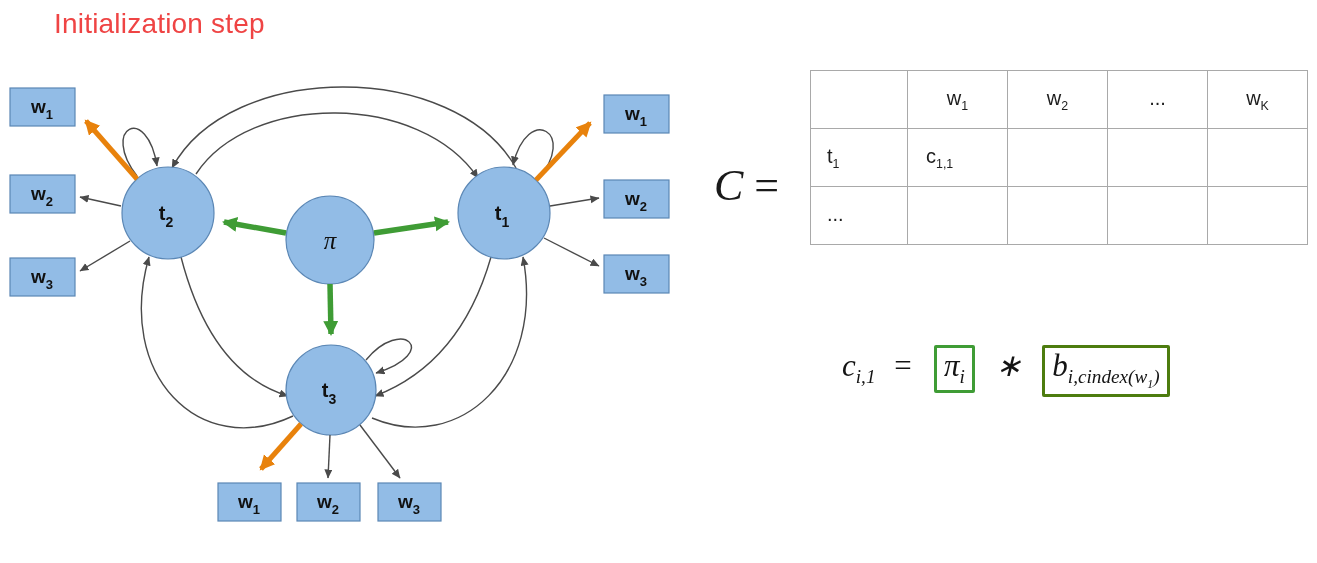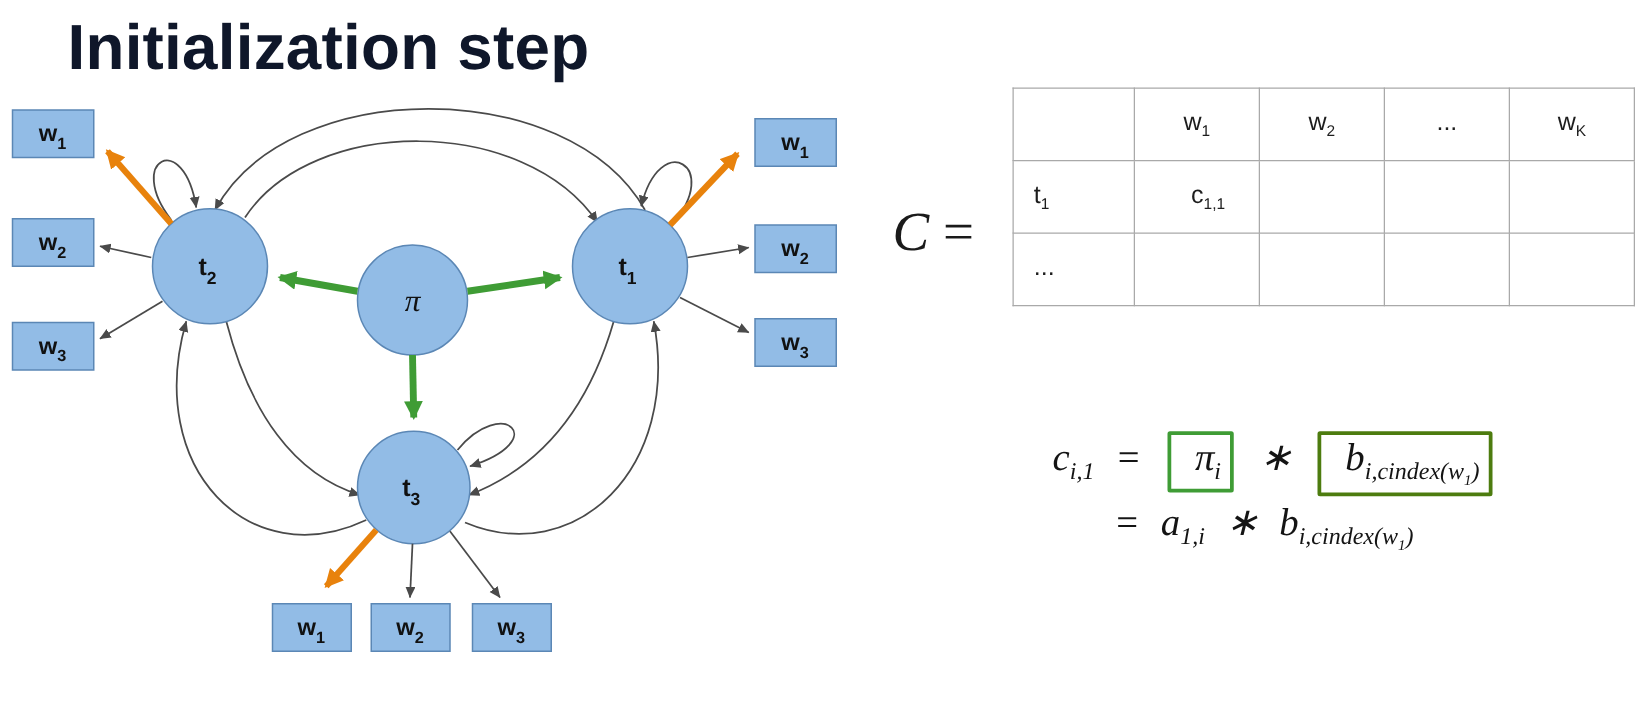--- a/index.html
+++ b/index.html
@@ -1,54 +1,54 @@
 <!DOCTYPE html>
 <html><head>
 <meta charset="utf-8">
 <style>
   html,body{margin:0;padding:0;}
   body{
     width:1317px;height:563px;background:#ffffff;position:relative;overflow:hidden;
     font-family:"Liberation Sans",sans-serif;color:#1a1a1a;
   }
   .title{
-    position:absolute;left:54px;top:8px;font-size:51px;font-weight:700;
-    color:#0f172a;letter-spacing:0.2px;
+    position:absolute;left:54px;top:8px;font-size:28px;font-weight:400;
+    color:#ef4444;letter-spacing:0.2px;
   }
   #diagram{position:absolute;left:0;top:0;}
 
   
   .mtable{
     position:absolute;left:810px;top:70px;border-collapse:collapse;background:#fff;
     table-layout:fixed;
   }
   .mtable td{
     border:1px solid #a9a9a9;height:57px;font-size:20px;color:#1d1d1d;
     padding:0;vertical-align:middle;background:#fff;
   }
   .mtable td.hc{text-align:center;}
   .mtable td.lc{text-align:left;padding-left:16px;}
-  .mtable td.dc{text-align:center;padding-left:18px;margin-top:45px;}
+  .mtable td.dc{text-align:left;padding-left:18px;margin-top:45px;}
   sub{font-size:0.62em;}
 
   .c-label{
     position:absolute;left:714px;top:160px;font-size:44px;color:#1a1a1a;
     font-family:"Liberation Serif",serif;white-space:nowrap;
   }
   .c-label .it{font-style:italic;}
 
   
   .eq{
     position:absolute;left:842px;top:342px;font-family:"Liberation Serif",serif;
     font-size:31px;font-style:italic;color:#141414;
   }
   .eq .line{display:block;white-space:nowrap;height:52px;line-height:48px;}
   .eq .line2{margin-left:40px;}
   .eq .op{margin:0 9px;}
-  .box{display:inline-block;padding:0 7px 2px 19px;margin:0 4px;border-radius:2px;line-height:1.15;}
+  .box{display:inline-block;padding:0 7px 2px 7px;margin:0 4px;border-radius:2px;line-height:1.15;}
   .box.g{border:3px solid #3f9c35;}
   .box.o{border:3px solid #4d7c0f;}
 </style>
 </head>
 <body>
 
 <div class="title">Initialization step</div>
 
 <svg id="diagram" width="700" height="563" viewBox="0 0 700 563">
   <defs>
@@ -178,19 +178,13 @@
 </table>
 
 <div class="eq">
   <div class="line">
     <span>c</span><sub>i,1</sub>
     <span class="op">=</span>
     <span class="box g"><span>π</span><sub>i</sub></span>
     <span class="op">∗</span>
     <span class="box o"><span>b</span><sub><span>i,cindex(w</span><sub>1</sub><span>)</span></sub></span>
   </div>
-  <div class="line line2">
-    <span class="op">=</span>
-    <span>a</span><sub>1,i</sub>
-    <span class="op">∗</span>
-    <span>b</span><sub><span>i,cindex(w</span><sub>1</sub><span>)</span></sub>
-  </div>
 </div>
 
 </body></html>

